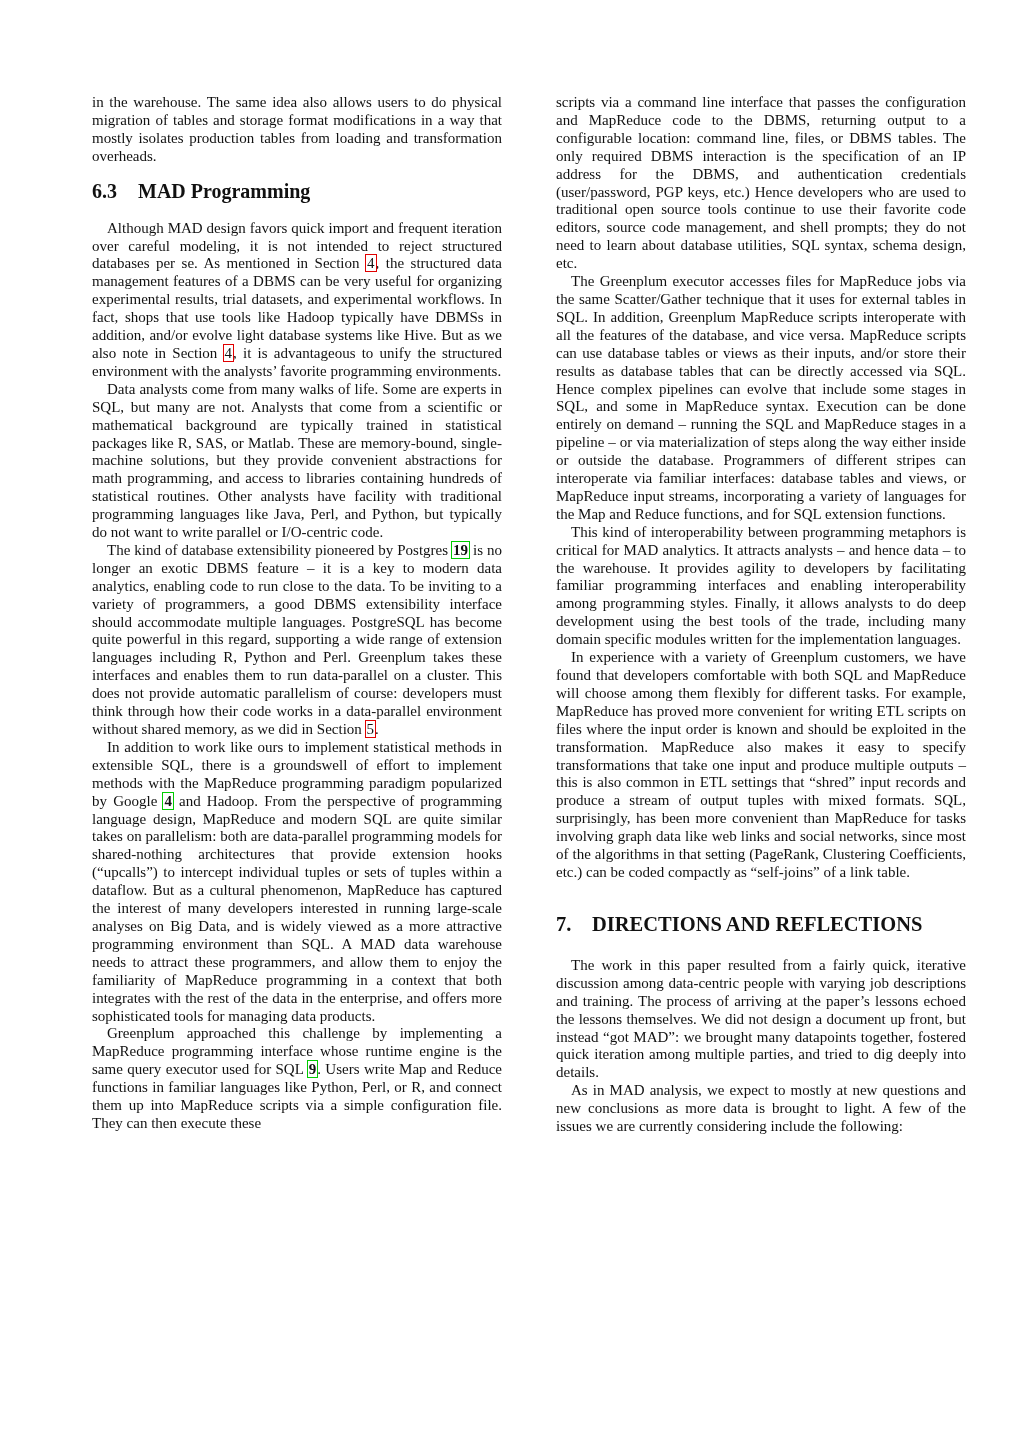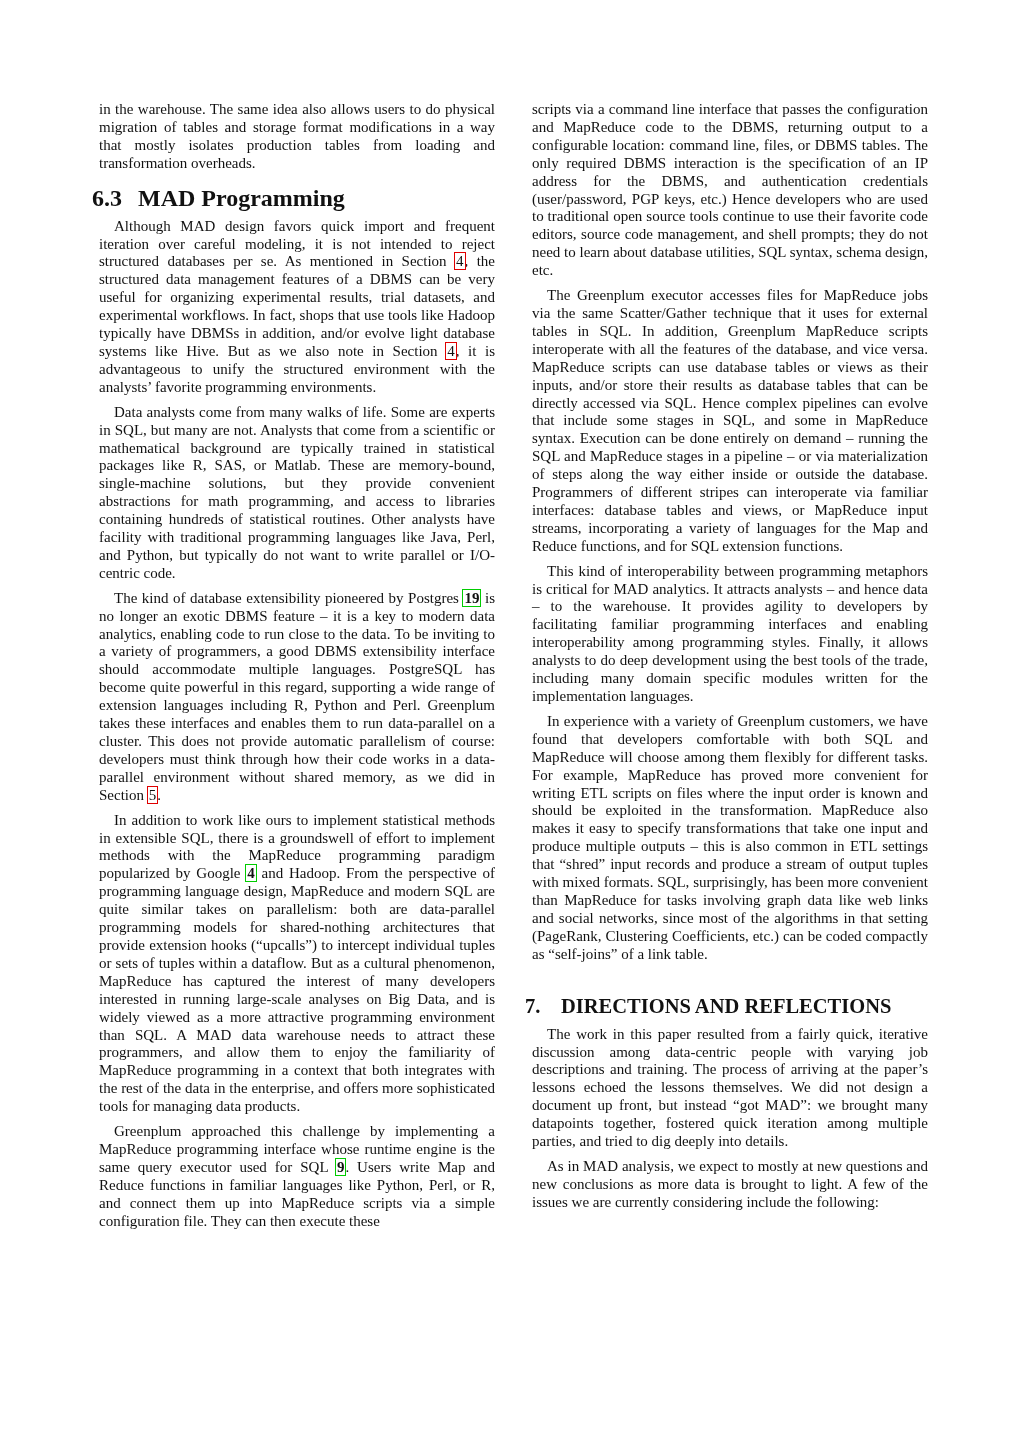--- a/index.html
+++ b/index.html
@@ -1,28 +1,28 @@
 <!DOCTYPE html>
 <html><head>
 <meta charset="utf-8">
 <style>
   html, body { margin:0; padding:0; background:#ffffff; }
   body { width:1019px; height:1440px; position:relative; overflow:hidden;
          font-family:"DejaVu Serif","Liberation Serif",serif; color:#111; }
   .col { position:absolute; top:94px; width:410px; font-family:"Liberation Serif",serif;
          font-size:15px; line-height:17.9px; text-align:justify; }
   .col.left { left:92px; }
-  .col.right { left:525px; }
-  p { margin:7px; text-indent:15px; }
+  .col.right { left:556px; }
+  p { margin:0; text-indent:15px; }
   p.noindent { text-indent:0; }
-  h2.sub { font-family:"Liberation Serif",serif; font-weight:bold; font-size:24px;
-           margin:13px 0 8px 0; line-height:24px; }
+  h2.sub { font-family:"Liberation Serif",serif; font-weight:bold; font-size:20px;
+           margin:13px 0 17px 0; line-height:24px; }
   h2.sub .num { display:inline-block; width:46px; }
   h1.sec { font-family:"Liberation Serif",serif; font-weight:bold; font-size:20.5px;
-           margin:30px 0 8px 0; line-height:24px; }
+           margin:30px 0 21px 0; line-height:24px; }
   h1.sec .num { display:inline-block; width:36px; }
   .cite-red { outline:1.3px solid #e00000; outline-offset:0px; padding:0 1px; }
   .cite-green { outline:1.3px solid #00cc00; outline-offset:0px; padding:0 1px;font-weight:bold; }
 </style>
 </head>
 <body>
 
 <div class="col left">
   <p class="noindent">in the warehouse. The same idea also allows users to do physical migration of tables and storage format modifications in a way that mostly isolates production tables from loading and transformation overheads.</p>
 

